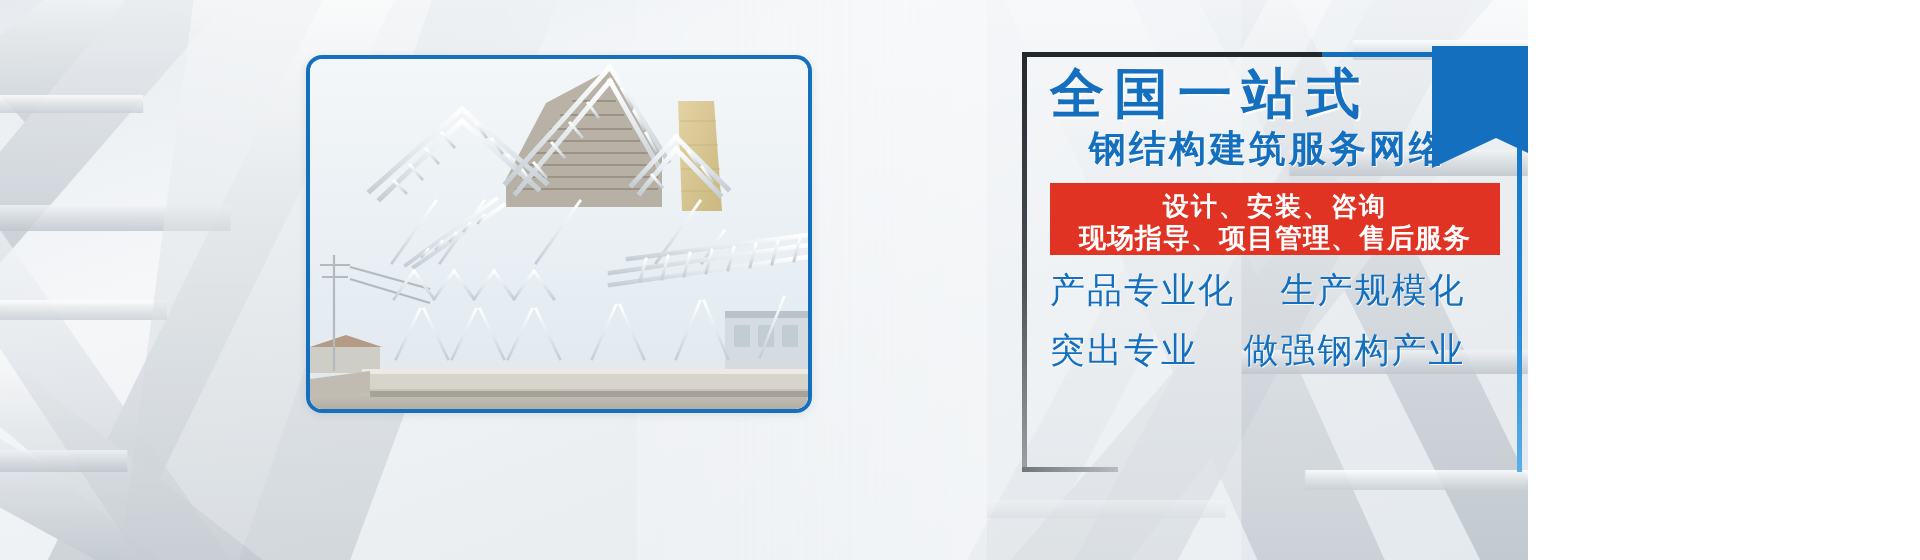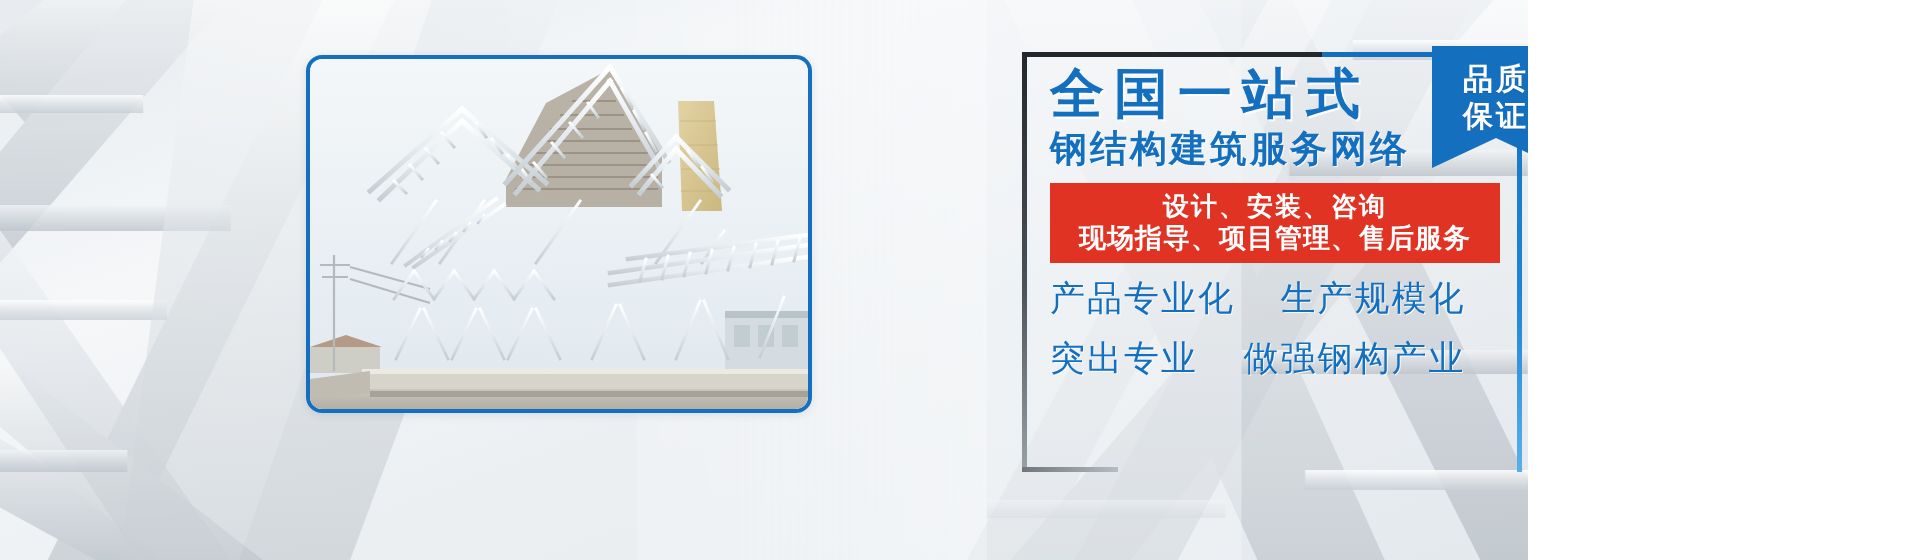--- a/index.html
+++ b/index.html
@@ -66,26 +66,27 @@
     text-shadow:2px 2px 0 rgba(255,255,255,.85);
     white-space:nowrap;
   }
   .subline{
     color:#1470bf;
     font-size:37px;line-height:46px;
     font-weight:700;letter-spacing:3px;
     margin-top:2px;
     text-shadow:1px 1px 0 rgba(255,255,255,.8);
     white-space:nowrap;
+    margin-left:39px;
   }
   .redbox{
     margin-top:11px;
     width:450px;
     background:#e03323;
-    padding:7px 0 9px 0;
+    padding:7px 0 1px 0;
     text-align:center;
   }
   .redbox .rb-line{
     color:#ffffff;font-weight:700;
     font-size:26px;line-height:32px;letter-spacing:2px;
     white-space:nowrap;
   }
   .redbox .rb-line.wide{letter-spacing:1px;font-size:27px;}
 
   .tagline{
@@ -454,19 +455,15 @@
       <span>突出专业</span>
       <span class="gap"></span>
       <span>做强钢构产业</span>
     </div>
   </div>
 
   <div class="badge">
     <svg viewBox="0 0 128 122">
       <polygon points="0,0 128,0 128,122 64,92 0,122" fill="#1470bf"></polygon>
     </svg>
-    <div class="badge-text">
-      <div>品质</div>
-      <div>保证</div>
-    </div>
   </div>
 
 </div>
 
 </body></html>

